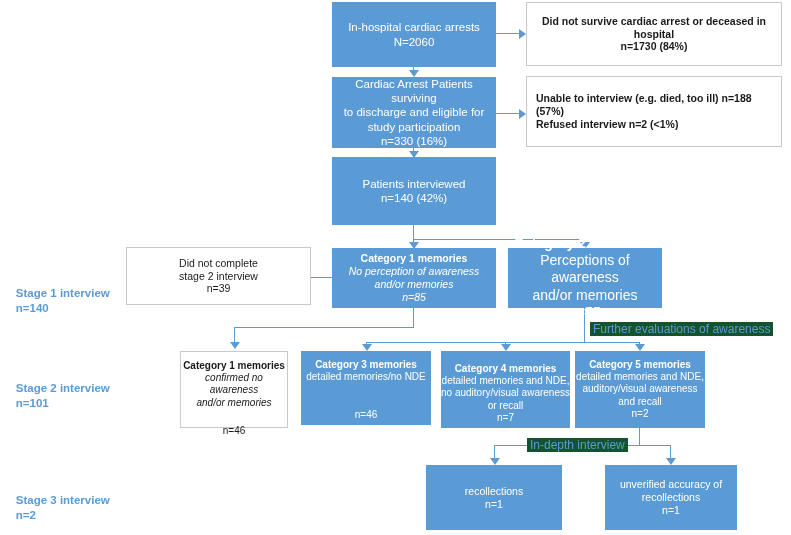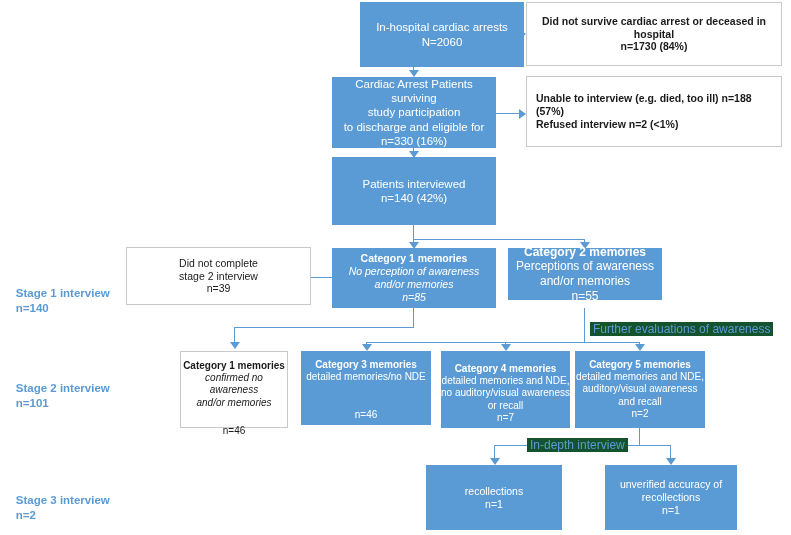--- a/index.html
+++ b/index.html
@@ -141,34 +141,34 @@
 
   <div class="conn v" style="left:639px; top:428px; height:18px;"></div>
   <div class="conn h" style="left:494px; top:445px; width:146px;"></div>
   <div class="conn v" style="left:494px; top:445px; height:15px;"></div>
   <div class="arrow-d" style="left:490px; top:458px;"></div>
   <div class="conn v" style="left:670px; top:445px; height:15px;"></div>
   <div class="conn h" style="left:639px; top:445px; width:32px;"></div>
   <div class="arrow-d" style="left:666px; top:458px;"></div>
   <div class="edge-label" style="left:527px; top:438px;">In-depth interview</div>
 
-  <div class="box blue" style="left:332px; top:2px; width:164px; height:65px; font-size:11.5px;margin-left:28px;">
+  <div class="box blue" style="left:332px; top:2px; width:164px; height:65px; font-size:11.5px;">
     <span class="ln">In-hospital cardiac arrests</span>
     <span class="ln">N=2060</span>
   </div>
 
   <div class="box white" style="left:526px; top:2px; width:256px; height:64px; font-size:10.5px; font-weight:bold;">
     <span class="ln">Did not survive cardiac arrest or deceased in hospital</span>
     <span class="ln">n=1730 (84%)</span>
   </div>
 
   <div class="box blue" style="left:332px; top:77px; width:164px; height:71px; font-size:11.5px;">
     <span class="ln">Cardiac Arrest Patients surviving</span>
+    <span class="ln">to discharge and eligible for</span>
     <span class="ln">study participation</span>
-    <span class="ln">to discharge and eligible for</span>
     <span class="ln">n=330 (16%)</span>
   </div>
 
   <div class="box white" style="left:526px; top:76px; width:256px; height:71px; font-size:10.5px; font-weight:bold; align-items:flex-start; justify-content:flex-start; padding:15px 0 0 9px; text-align:left;">
     <span class="ln">Unable to interview (e.g. died, too ill) n=188 (57%)</span>
     <span class="ln">Refused interview n=2 (&lt;1%)</span>
   </div>
 
   <div class="box blue" style="left:332px; top:157px; width:164px; height:68px; font-size:11.5px;">
     <span class="ln">Patients interviewed</span>
@@ -181,21 +181,21 @@
     <span class="ln">n=39</span>
   </div>
 
   <div class="box blue" style="left:332px; top:248px; width:164px; height:60px; font-size:10.5px;">
     <span class="ln bold">Category 1 memories</span>
     <span class="ln ital">No perception of awareness</span>
     <span class="ln ital">and/or memories</span>
     <span class="ln ital">n=85</span>
   </div>
 
-  <div class="box blue" style="left:508px; top:248px; width:154px; height:52px; font-size:12px;">
+  <div class="box blue" style="left:508px; top:248px; width:154px; height:60px; font-size:14px;">
     <span class="ln bold">Category 2 memories</span>
     <span class="ln">Perceptions of awareness</span>
     <span class="ln">and/or memories</span>
     <span class="ln">n=55</span>
   </div>
 
   <div class="box white" style="left:180px; top:351px; width:108px; height:77px; font-size:10px; justify-content:flex-start; padding-top:8px;">
     <span class="ln bold">Category 1  memories</span>
     <span class="ln ital">confirmed no awareness</span>
     <span class="ln ital">and/or memories</span>

